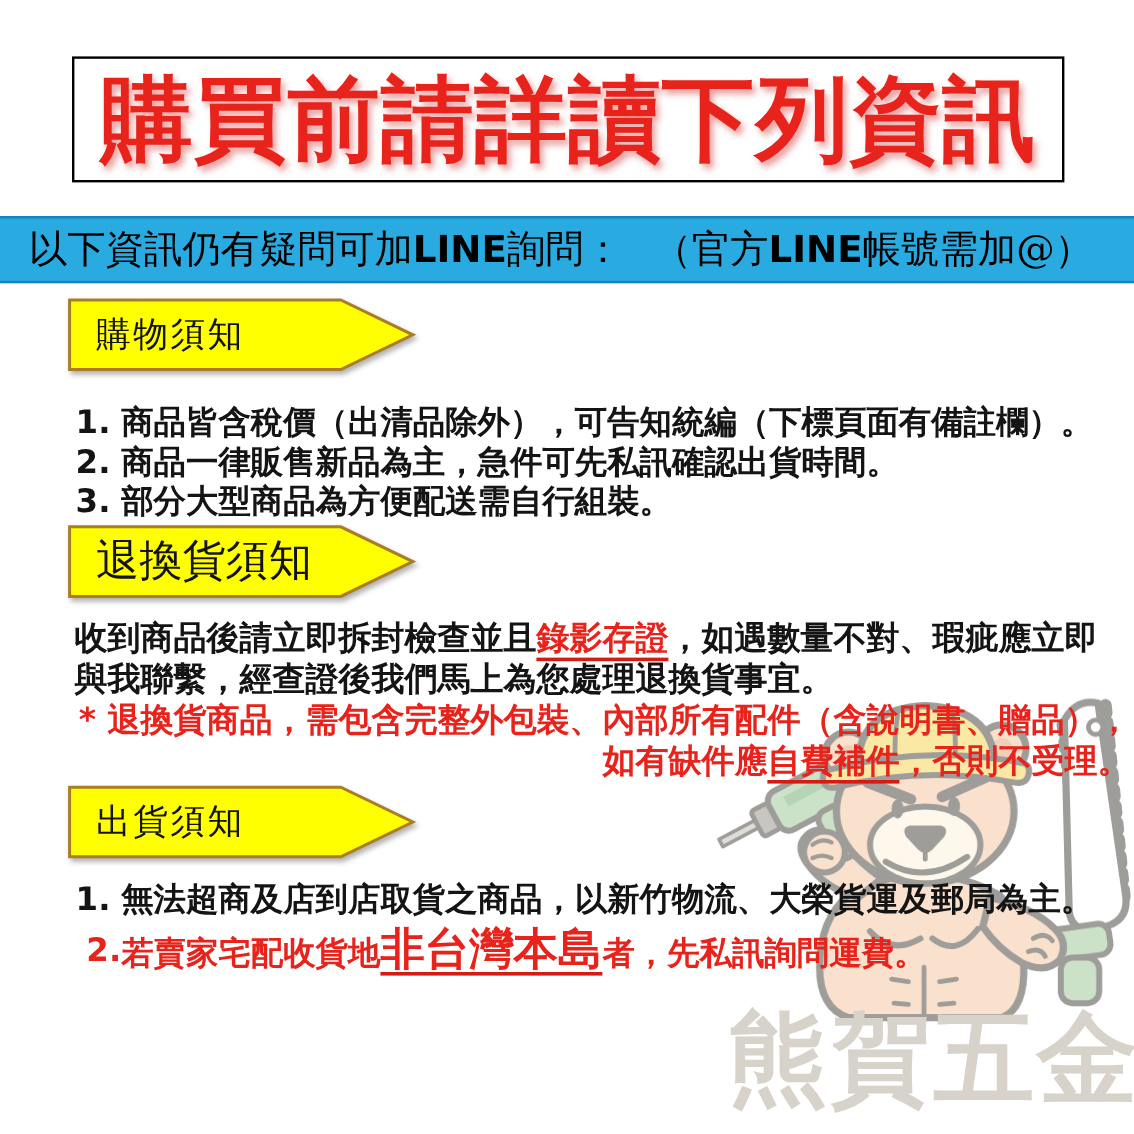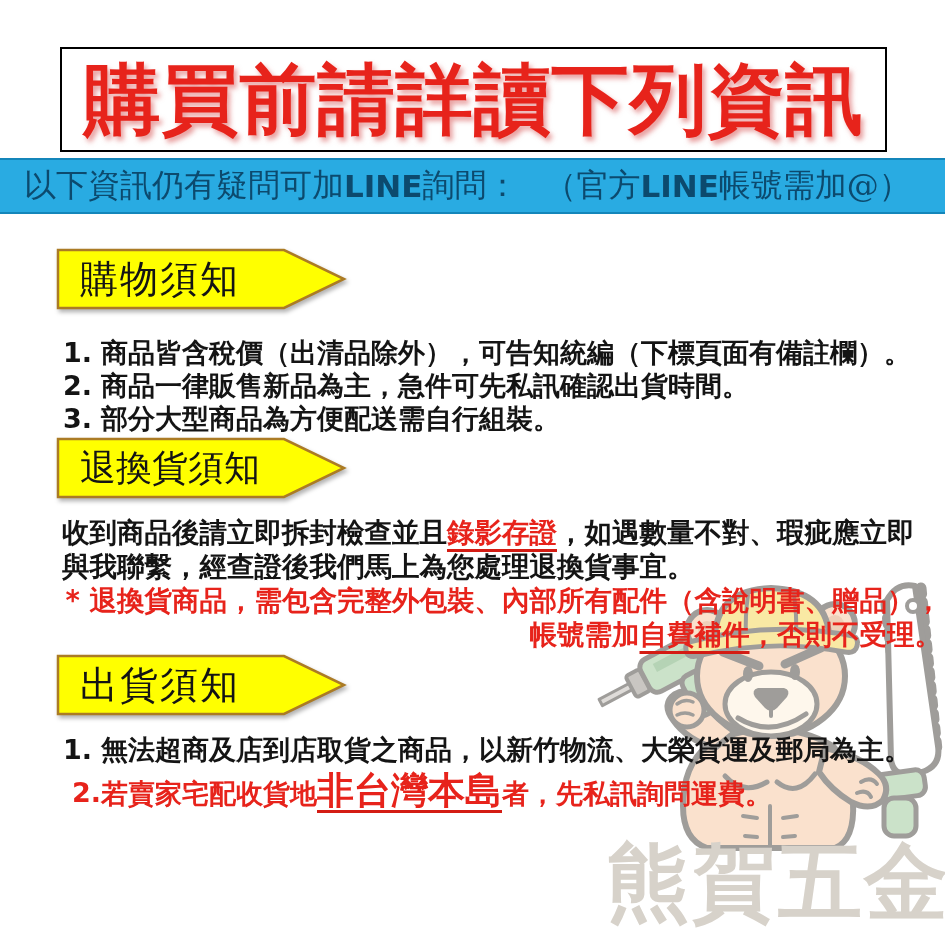--- a/index.html
+++ b/index.html
@@ -18,37 +18,37 @@
     display:flex; justify-content:center;
   }
   .title-text {
     font-size:77px; font-weight:bold; color:#e7231b;
     letter-spacing:1px; white-space:nowrap;
     text-shadow:3px 4px 5px rgba(214,80,80,0.55);
   }
 
   
   .line-banner {
-    left:0; top:158px; width:945px; height:56px;
+    left:0; top:180px; width:945px; height:56px;
     background:#29abe2;
     border-top:2px solid #1486ba; border-bottom:2px solid #1486ba;
     display:flex; align-items:center; padding-left:24px;
-    white-space:nowrap; color:#0c4a6e;
+    white-space:nowrap; color:#000000;
   }
   .line-banner .zh { font-size:32px; font-family:"DejaVu Serif","Liberation Serif",serif; }
   .line-banner .bold { font-size:31px; font-weight:bold; }
   .line-banner .gap { display:inline-block; width:26px; }
 
   
   .arrow-header { width:292px; height:62px; }
   .arrow-header svg { position:absolute; left:0; top:0; width:100%; height:100%;
     filter:drop-shadow(2px 3px 2px rgba(0,0,0,0.30)); }
   .arrow-label {
     position:absolute; left:24px; top:50%; transform:translateY(-50%);
-    font-size:38px; color:#141414; letter-spacing:2px; white-space:nowrap;
+    font-size:29px; color:#141414; letter-spacing:2px; white-space:nowrap;
   }
   .arrow-label.tight { font-size:36px; letter-spacing:0; }
 
   
   .notice-list { left:63px; font-size:27px; font-weight:bold; color:#141414; }
   .notice-list .row { display:flex; line-height:33px; }
   .notice-list .num { width:38px; flex:none; }
   .para { left:62px; width:880px; font-size:27.5px; font-weight:bold;
     color:#141414; line-height:34px; }
   .red { color:#e7231b;text-align:right; }
@@ -165,21 +165,21 @@
 <div class="layer arrow-header" style="left:56px; top:437px;">
   <svg viewBox="0 0 292 62">
     <polygon points="2,2 228,2 288,31 228,60 2,60" fill="#ffff00" stroke="#ab7b25" stroke-width="2.5"></polygon>
   </svg>
   <span class="arrow-label serif tight">退換貨須知</span>
 </div>
 <div class="layer para" style="top:515px;">
   <div><span>收到商品後請立即拆封檢查並且</span><span class="red u-red">錄影存證</span><span>，如遇數量不對、瑕疵應立即</span></div>
   <div>與我聯繫，經查證後我們馬上為您處理退換貨事宜。</div>
   <div class="red">* 退換貨商品，需包含完整外包裝、內部所有配件（含說明書、贈品），</div>
-  <div class="red indent"><span>帳號需加</span><span class="u-red">自費補件</span><span>，否則不受理。</span></div>
+  <div class="red indent"><span>如有缺件應</span><span class="u-red">自費補件</span><span>，否則不受理。</span></div>
 </div>
 
 <div class="layer arrow-header" style="left:56px; top:654px;">
   <svg viewBox="0 0 292 62">
     <polygon points="2,2 228,2 288,31 228,60 2,60" fill="#ffff00" stroke="#ab7b25" stroke-width="2.5"></polygon>
   </svg>
   <span class="arrow-label serif">出貨須知</span>
 </div>
 <div class="layer notice-list" style="top:733px;">
   <div class="row">

